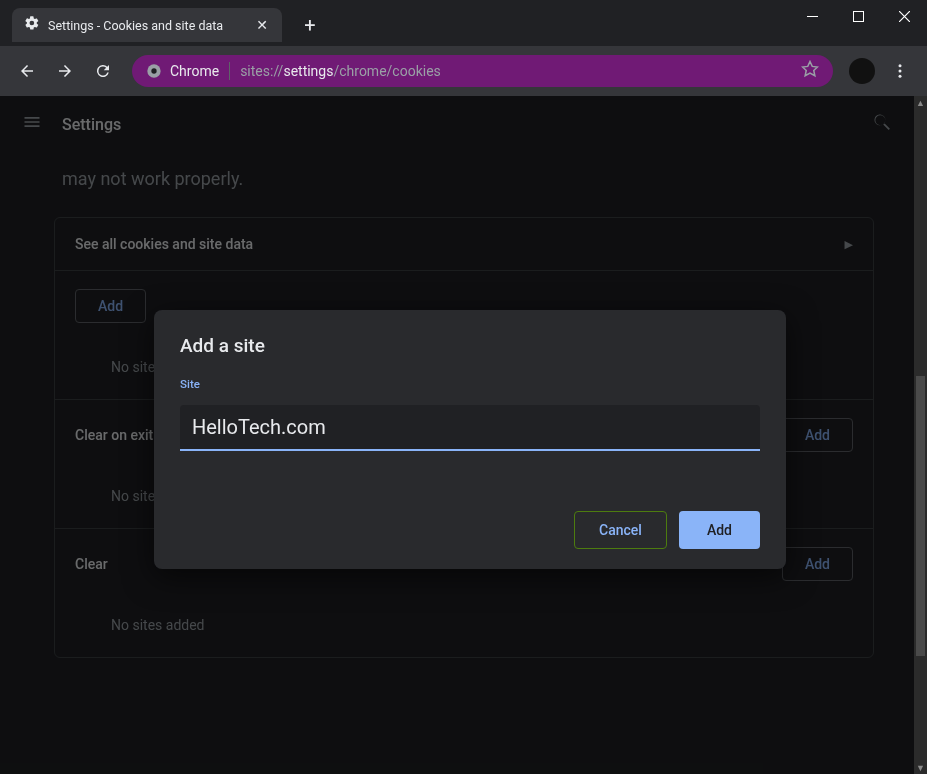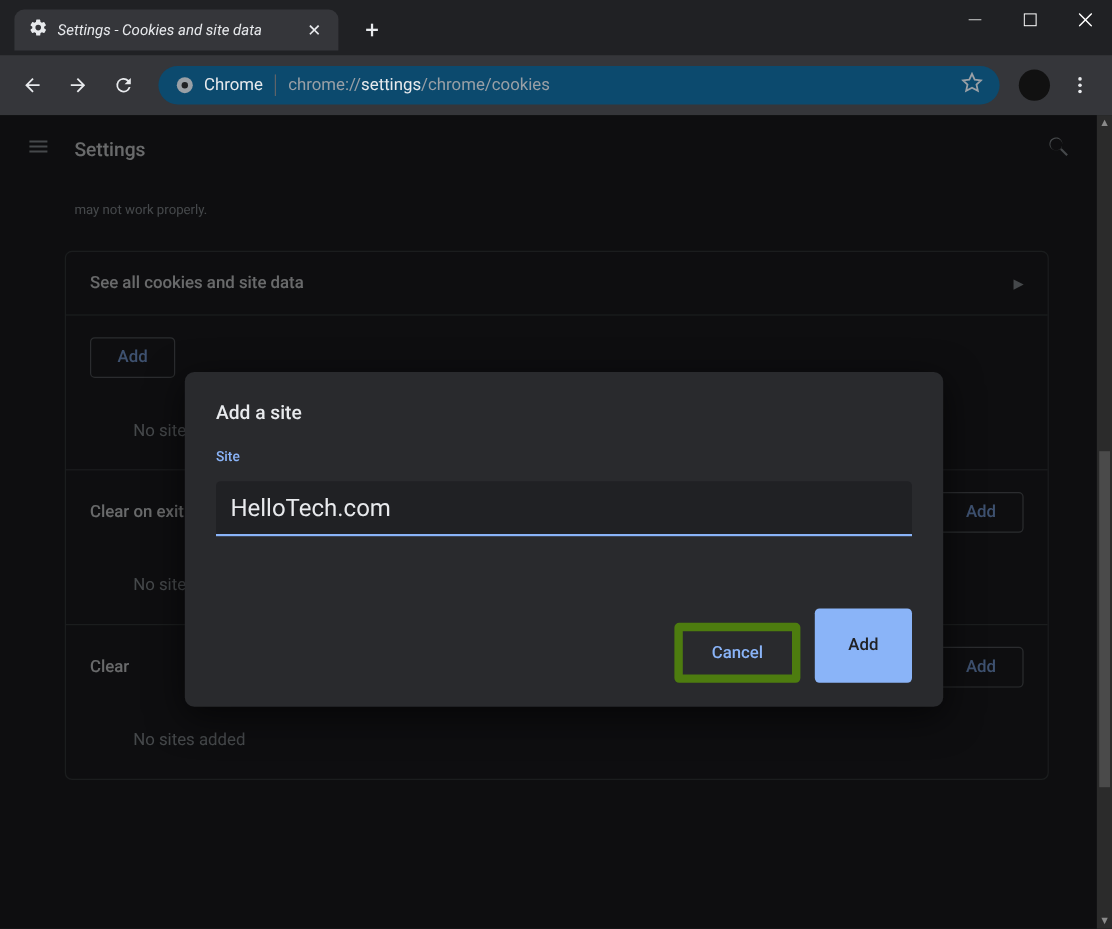--- a/index.html
+++ b/index.html
@@ -44,21 +44,20 @@
       height: 16px;
       fill: #e8eaed;
     }
     .tab-title {
       color: #e8eaed;
       font-size: 12.5px;
       white-space: nowrap;
       overflow: hidden;
       text-overflow: ellipsis;
       flex: 1;
-      font-style: italic;
     }
     .tab-close {
       width: 16px;
       height: 16px;
       display: flex;
       align-items: center;
       justify-content: center;
       color: #e8eaed;
       font-size: 14px;
       cursor: pointer;
@@ -103,21 +102,21 @@
       display: flex;
       align-items: center;
       justify-content: center;
       color: #e8eaed;
       cursor: pointer;
       border-radius: 50%;
     }
     .tool-icon svg { width: 18px; height: 18px; fill: #e8eaed; }
     .omnibox {
       flex: 1;
-      background: #0c4a6e;
+      background: #701a75;
       border-radius: 16px;
       height: 32px;
       display: flex;
       align-items: center;
       padding: 0 14px;
       margin: 16px 8px;
       gap: 10px;
     }
     .omnibox-chrome-label {
       display: flex;
@@ -203,21 +202,21 @@
     .settings-search {
       margin-left: auto;
     }
     .settings-search svg { width: 20px; height: 20px; fill: #9aa0a6; }
     
     .panel-wrap {
       padding: 0 40px 40px 54px;
     }
     .muted {
       color: #9aa0a6;
-      font-size: 11px;
+      font-size: 18px;
       padding: 16px 8px;
     }
     .panel {
       border: 1px solid #3c4043;
       border-radius: 6px;
       margin-top: 12px;
     }
     .row {
       padding: 18px 20px;
       display: flex;
@@ -262,21 +261,21 @@
       left: 154px;
       width: 632px;
       background: #292a2d;
       border-radius: 8px;
       box-shadow: 0 8px 30px rgba(0,0,0,0.6);
       padding: 24px 26px 20px;
       z-index: 10;
     }
     .dialog-title {
       color: #e8eaed;
-      font-size: 16px;
+      font-size: 19px;
       font-weight: 500;
       margin-bottom: 20px;
     }
     .dialog-label {
       color: #8ab4f8;
       font-size: 11.5px;
       font-weight: 500;
       margin-bottom: 14px;
     }
     .dialog-input {
@@ -290,29 +289,28 @@
       outline: none;
       border-radius: 4px 4px 0 0;
     }
     .dialog-actions {
       display: flex;
       justify-content: flex-end;
       gap: 12px;
       margin-top: 60px;
     }
     .btn-outline {
-      border: 7px solid #4d7c0f;
+      border: 1px solid #4d7c0f;
       color: #8ab4f8;
       background: transparent;
       padding: 10px 24px;
       border-radius: 4px;
       font-size: 14px;
       cursor: pointer;
       font-weight: 500;
-      margin-top: 12px;
     }
     .btn-primary {
       border: none;
       background: #8ab4f8;
       color: #202124;
       padding: 10px 28px;
       border-radius: 4px;
       font-size: 14px;
       cursor: pointer;
       font-weight: 500;
@@ -372,21 +370,21 @@
   <div class="omnibox">
     <span class="omnibox-chrome-label">
       <svg width="16" height="16" viewBox="0 0 24 24">
           <circle cx="12" cy="12" r="10" fill="#9aa0a6"></circle>
           <circle cx="12" cy="12" r="4" fill="#202124"></circle>
         </svg>
       <span>Chrome</span>
     </span>
     <span class="omnibox-divider"></span>
     <span class="omnibox-url">
-      <span>chrome://</span><span class="highlight">settings</span><span>/chrome/cookies</span>
+      <span>sites://</span><span class="highlight">settings</span><span>/chrome/cookies</span>
     </span>
     <span class="omnibox-star">
       <svg width="18" height="18" viewBox="0 0 24 24" fill="none" stroke="#9aa0a6" stroke-width="2">
           <polygon points="12 2 15 8.5 22 9.3 17 14 18.5 21 12 17.5 5.5 21 7 14 2 9.3 9 8.5"></polygon>
         </svg>
     </span>
   </div>
   <div class="profile-avatar"></div>
   <div class="tool-icon">
     <svg viewBox="0 0 24 24">

